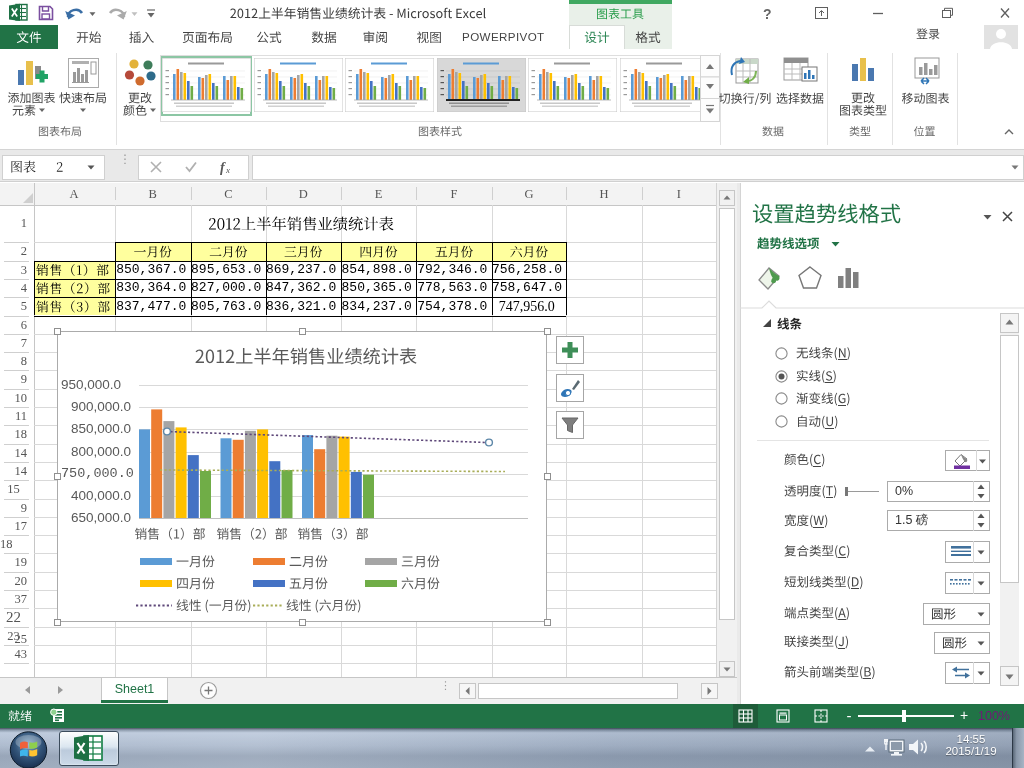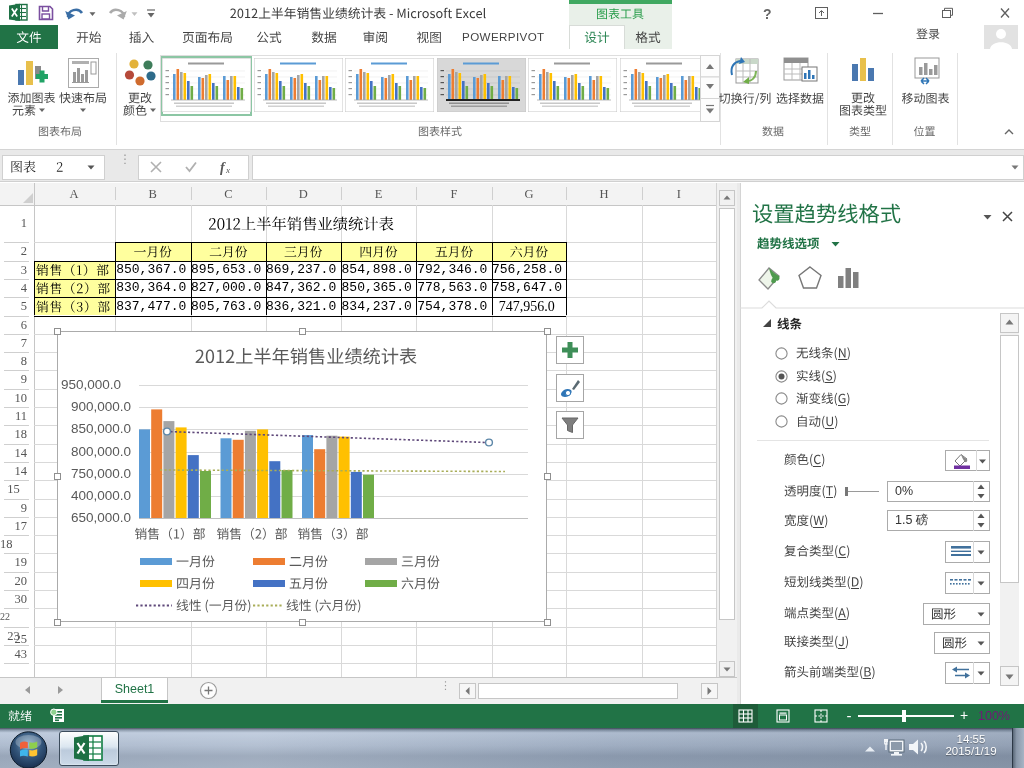--- a/index.html
+++ b/index.html
@@ -443,23 +443,23 @@
 <div style="position:absolute;left:0;top:498.5px;width:27px;text-align:right;font-family:'Liberation Serif',serif;font-size:12.5px;color:#555;line-height:18.3px">9</div>
 <div style="position:absolute;left:4px;top:516.8px;width:25px;height:1px;background:#cfcfcf"></div>
 <div style="position:absolute;left:0;top:516.8px;width:27px;text-align:right;font-family:'Liberation Serif',serif;font-size:12.5px;color:#555;line-height:18.3px">17</div>
 <div style="position:absolute;left:4px;top:535.1px;width:25px;height:1px;background:#cfcfcf"></div>
 <div style="position:absolute;left:0;top:535.1px;width:27px;text-align:left;font-family:'Liberation Serif',serif;font-size:12.5px;color:#555;line-height:18.3px">18</div>
 <div style="position:absolute;left:4px;top:553.4px;width:25px;height:1px;background:#cfcfcf"></div>
 <div style="position:absolute;left:0;top:553.4px;width:27px;text-align:right;font-family:'Liberation Serif',serif;font-size:12.5px;color:#555;line-height:18.3px">19</div>
 <div style="position:absolute;left:4px;top:571.7px;width:25px;height:1px;background:#cfcfcf"></div>
 <div style="position:absolute;left:0;top:571.7px;width:27px;text-align:right;font-family:'Liberation Serif',serif;font-size:12.5px;color:#555;line-height:18.3px">20</div>
 <div style="position:absolute;left:4px;top:590.0px;width:25px;height:1px;background:#cfcfcf"></div>
-<div style="position:absolute;left:0;top:590.0px;width:27px;text-align:right;font-family:'Liberation Serif',serif;font-size:12.5px;color:#555;line-height:18.3px">30</div>
+<div style="position:absolute;left:0;top:590.0px;width:27px;text-align:right;font-family:'Liberation Serif',serif;font-size:12.5px;color:#555;line-height:18.3px">37</div>
 <div style="position:absolute;left:4px;top:608.3px;width:25px;height:1px;background:#cfcfcf"></div>
-<div style="position:absolute;left:0;top:608.3px;width:27px;text-align:left;font-family:'Liberation Serif',serif;font-size:10px;color:#555;line-height:18.3px">22</div>
+<div style="position:absolute;left:0;top:608.3px;width:27px;text-align:center;font-family:'Liberation Serif',serif;font-size:15px;color:#555;line-height:18.3px">22</div>
 <div style="position:absolute;left:4px;top:626.6px;width:25px;height:1px;background:#cfcfcf"></div>
 <div style="position:absolute;left:0;top:626.6px;width:27px;text-align:center;font-family:'Liberation Serif',serif;font-size:12.5px;color:#555;line-height:18.3px">23</div>
 <div style="position:absolute;left:4px;top:644.9px;width:25px;height:1px;background:#cfcfcf"></div>
 <div style="position:absolute;left:0;top:644.9px;width:27px;text-align:right;font-family:'Liberation Serif',serif;font-size:12.5px;color:#555;line-height:18.3px">43</div>
 <div style="position:absolute;left:4px;top:663.2px;width:25px;height:1px;background:#cfcfcf"></div>
 <div style="position:absolute;left:0;top:630px;width:27px;text-align:right;font-family:'Liberation Serif',serif;font-size:12.5px;color:#555;line-height:18.3px">25</div>
 <div style="position:absolute;left:4px;top:681.5px;width:25px;height:1px;background:#cfcfcf"></div>
 <div style="position:absolute;left:114.6px;top:204.5px;width:1px;height:472.5px;background:#d9d9d9"></div>
 <div style="position:absolute;left:190.9px;top:204.5px;width:1px;height:472.5px;background:#d9d9d9"></div>
 <div style="position:absolute;left:265.8px;top:204.5px;width:1px;height:472.5px;background:#d9d9d9"></div>
@@ -558,21 +558,21 @@
 <div style="position:absolute;left:139px;top:407.0px;width:389px;height:1px;background:#d9d9d9"></div>
 <div style="position:absolute;left:139px;top:429.0px;width:389px;height:1px;background:#d9d9d9"></div>
 <div style="position:absolute;left:139px;top:451.5px;width:389px;height:1px;background:#d9d9d9"></div>
 <div style="position:absolute;left:139px;top:474.0px;width:389px;height:1px;background:#d9d9d9"></div>
 <div style="position:absolute;left:139px;top:496.0px;width:389px;height:1px;background:#d9d9d9"></div>
 <div style="position:absolute;left:139px;top:518px;width:389px;height:1px;background:#bfbfbf"></div>
 <div style="position:absolute;left:61px;top:385.0px;width:70px;text-align:left;font-family:'Liberation Sans',sans-serif;font-size:13.5px;color:#595959;margin-top:-8px">950,000.0</div>
 <div style="position:absolute;left:61px;top:407.0px;width:70px;text-align:right;font-family:'Liberation Sans',sans-serif;font-size:13.5px;color:#595959;margin-top:-8px">900,000.0</div>
 <div style="position:absolute;left:61px;top:429.0px;width:70px;text-align:right;font-family:'Liberation Sans',sans-serif;font-size:13.5px;color:#595959;margin-top:-8px">850,000.0</div>
 <div style="position:absolute;left:61px;top:451.5px;width:70px;text-align:right;font-family:'Liberation Sans',sans-serif;font-size:13.5px;color:#595959;margin-top:-8px">800,000.0</div>
-<div style="position:absolute;left:61px;top:474.0px;width:70px;text-align:right;font-family:Liberation Sans, sans-serif;font-size:13.5px;color:#595959;margin-top:-8px">750,000.0</div>
+<div style="position:absolute;left:61px;top:474.0px;width:70px;text-align:right;font-family:Liberation Mono, monospace;font-size:13.5px;color:#595959;margin-top:-8px">750,000.0</div>
 <div style="position:absolute;left:61px;top:496.0px;width:70px;text-align:right;font-family:'Liberation Sans',sans-serif;font-size:13.5px;color:#595959;margin-top:-8px">400,000.0</div>
 <div style="position:absolute;left:61px;top:518.0px;width:70px;text-align:right;font-family:'Liberation Sans',sans-serif;font-size:13.5px;color:#595959;margin-top:-8px">650,000.0</div>
 <svg style="position:absolute;left:0;top:0" width="560" height="640" viewBox="0 0 560 640">
     <rect x="139.0" y="429.4" width="11" height="88.6" fill="#5b9bd5"></rect>
     <rect x="151.2" y="409.4" width="11" height="108.6" fill="#ed7d31"></rect>
     <rect x="163.4" y="421.1" width="11" height="96.9" fill="#a5a5a5"></rect>
     <rect x="175.6" y="427.4" width="11" height="90.6" fill="#ffc000"></rect>
     <rect x="187.8" y="455.1" width="11" height="62.9" fill="#4472c4"></rect>
     <rect x="200.0" y="471.0" width="11" height="47.0" fill="#70ad47"></rect>
     <rect x="220.5" y="438.3" width="11" height="79.7" fill="#5b9bd5"></rect>

